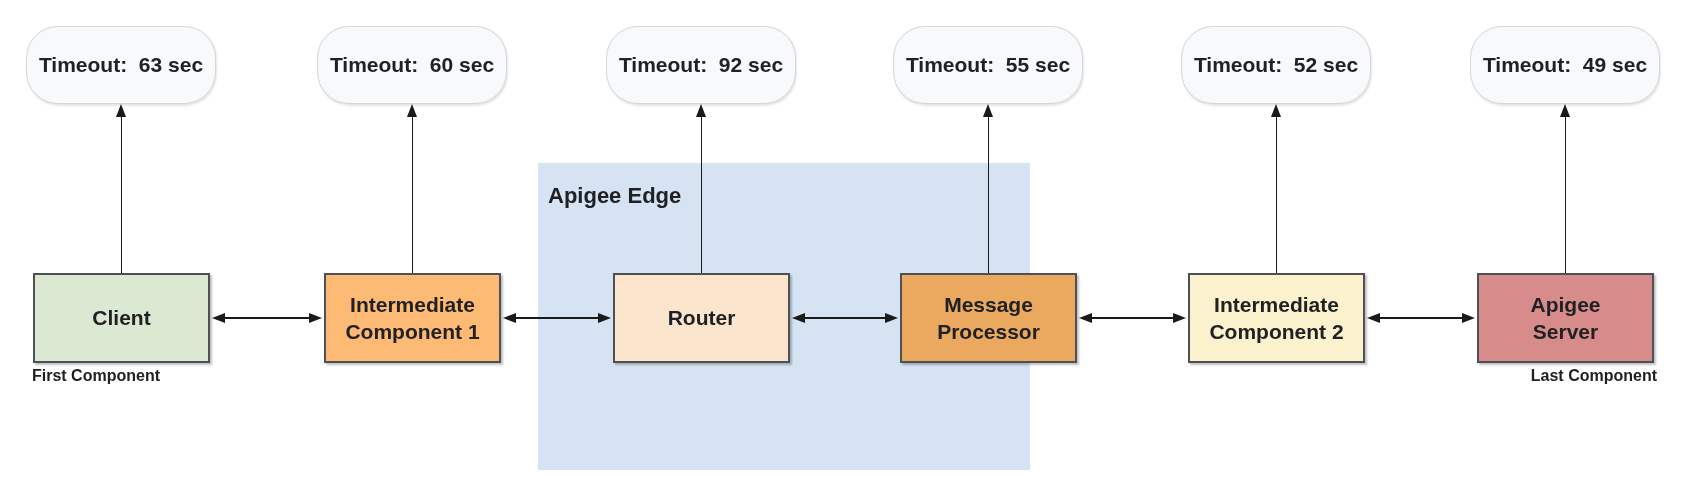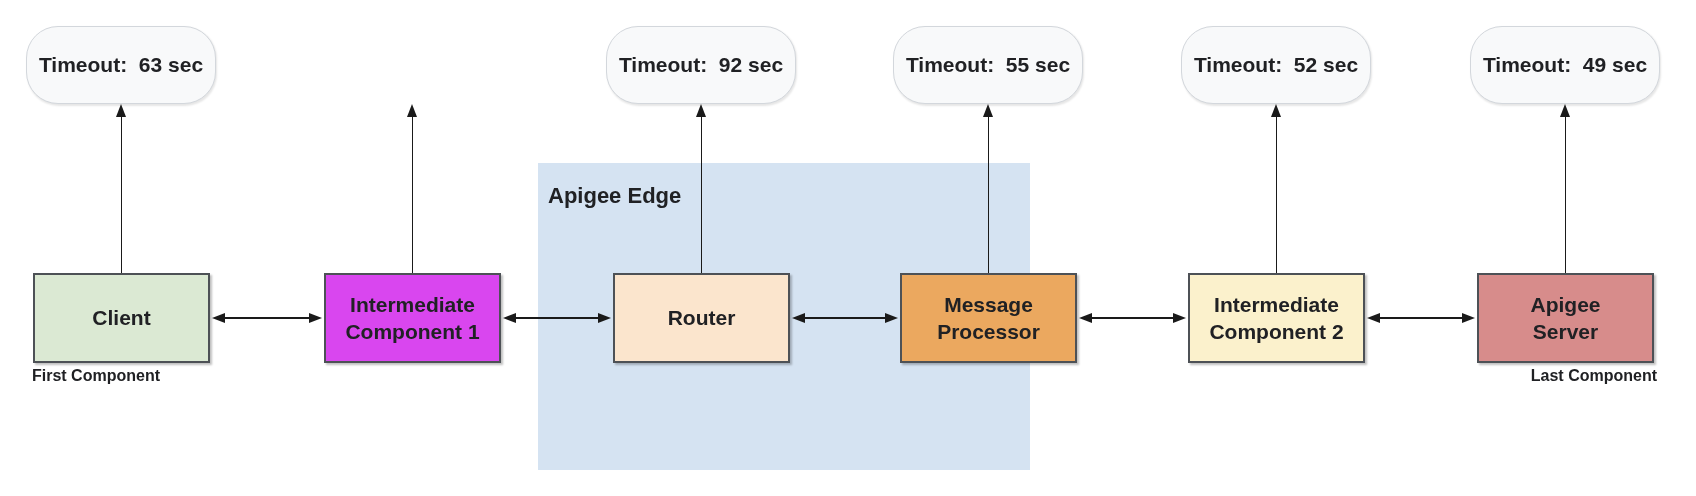--- a/index.html
+++ b/index.html
@@ -58,20 +58,23 @@
 
 <div id="canvas">
 
   <div class="region" style="background: rgb(213, 227, 242);">
     <div class="region-label">Apigee Edge</div>
   </div>
 
   <div class="tpill" style="left:26px">
     <span class="tlabel">Timeout:  63 sec</span>
     </div>
+  <div class="tpill" style="left:317px">
+    <span class="tlabel">Timeout:  60 sec</span>
+    </div>
   <div class="tpill" style="left:606px">
     <span class="tlabel">Timeout:  92 sec</span>
     </div>
   <div class="tpill" style="left:893px">
     <span class="tlabel">Timeout:  55 sec</span>
     </div>
   <div class="tpill" style="left:1181px">
     <span class="tlabel">Timeout:  52 sec</span>
     </div>
   <div class="tpill" style="left:1470px">
@@ -107,21 +110,21 @@
   <div class="hline" style="left:1089px; width:87px"></div>
   <div class="hhead-r" style="left:1173px"></div>
 
   <div class="hhead-l" style="left:1367px"></div>
   <div class="hline" style="left:1377px; width:88px"></div>
   <div class="hhead-r" style="left:1462px"></div>
 
   <div class="cbox" style="left: 33px; background: rgb(219, 233, 211);">
     <span class="clabel">Client</span>
     </div>
-  <div class="cbox" style="left: 324px; background: #d946ef;">
+  <div class="cbox" style="left: 324px; background: #fdba74;">
     <span class="clabel">Intermediate Component 1</span>
     </div>
   <div class="cbox" style="left: 900px; background: rgb(235, 168, 95);">
     <span class="clabel" style="max-width:130px">Message Processor</span>
     </div>
   <div class="cbox" style="left: 613px; background: rgb(251, 229, 205);">
     <span class="clabel">Router</span>
     </div>
   <div class="cbox" style="left: 1188px; background: rgb(251, 241, 204);">
     <span class="clabel">Intermediate Component 2</span>

